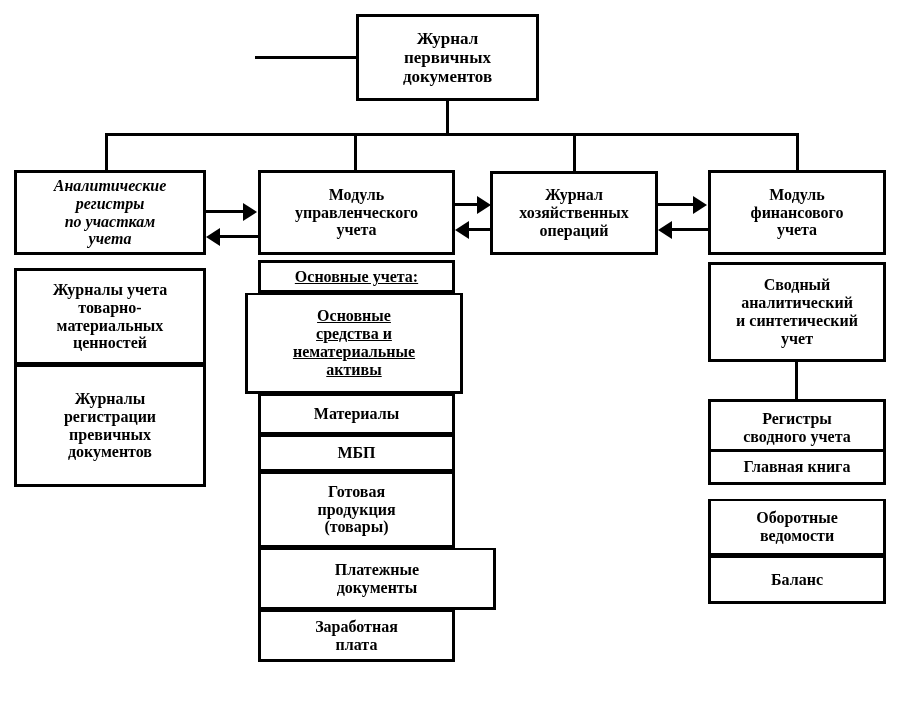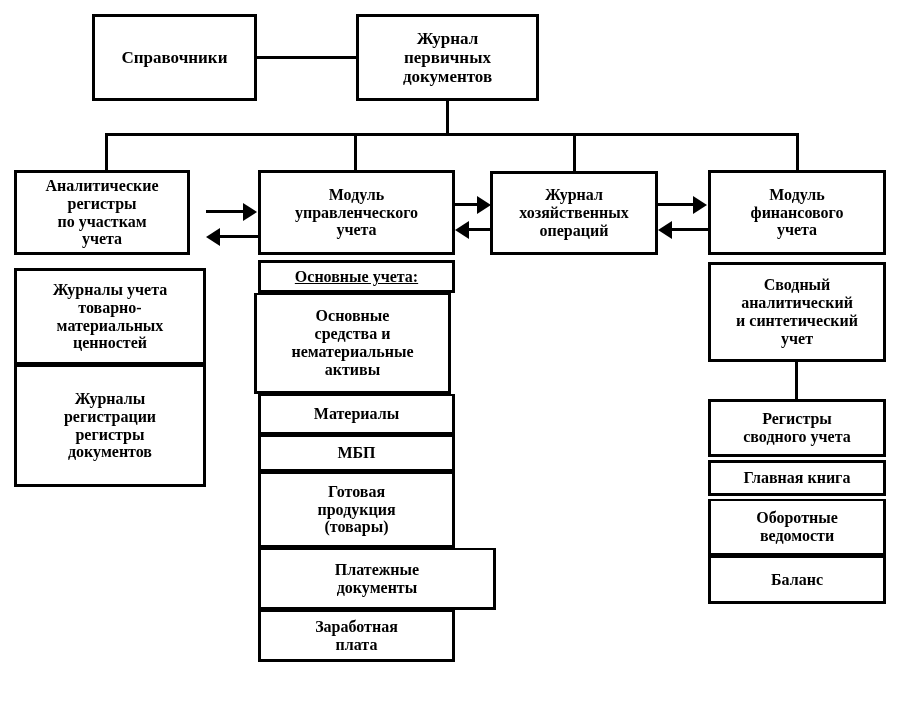--- a/index.html
+++ b/index.html
@@ -68,73 +68,70 @@
   .arrow-right { border-left: 14px solid #000000; }
   .arrow-left  { border-right: 14px solid #000000; }
 
   .f16 { font-size: 16px; }
 </style>
 </head>
 <body>
 
 <div id="canvas">
 
-  <div class="box" style="left:92px; top:14px; width:165px; height:87px;">
-    <span>Справочники</span>
-  </div>
 
   <div class="box" style="left:356px; top:14px; width:183px; height:87px;">
     <span>Журнал
 первичных
 документов</span>
   </div>
 
   <div class="line hline" style="left:255px; top:56px; width:103px;"></div>
 
   <div class="line vline" style="left:446px; top:100px; height:35px;"></div>
 
   <div class="line hline" style="left:105px; top:133px; width:694px;"></div>
 
   <div class="line vline" style="left:105px; top:133px; height:38px;"></div>
   <div class="line vline" style="left:354px; top:133px; height:38px;"></div>
   <div class="line vline" style="left:573px; top:133px; height:38px;"></div>
   <div class="line vline" style="left:796px; top:133px; height:38px;"></div>
 
-  <div class="cell" style="left:14px; top:170px; width:176px; height:85px;">
+  <div class="cell" style="left:14px; top:170px; width:192px; height:85px;font-style:italic;">
     <span class="f16">Аналитические
 регистры
 по участкам
 учета</span>
   </div>
 
   <div class="cell" style="left:14px; top:268px; width:192px; height:97px;">
     <span class="f16">Журналы учета
 товарно-
 материальных
 ценностей</span>
   </div>
 
   <div class="cell top-join" style="left:14px; top:365px; width:192px; height:122px;">
     <span class="f16">Журналы
 регистрации
-регистры
+превичных
 документов</span>
   </div>
 
   <div class="cell" style="left:258px; top:170px; width:197px; height:85px;">
     <span class="f16">Модуль
 управленческого
 учета</span>
   </div>
 
   <div class="cell underlined" style="left:258px; top:260px; width:197px; height:33px;">
     <span class="f16">Основные  учета:</span>
   </div>
 
-  <div class="cell top-join" style="left:254px; top:293px; width:197px; height:101px;">
+  <div class="cell top-join" style="left:245px; top:293px; width:218px; height:101px;text-decoration:underline;">
     <span class="f16">Основные
 средства и
 нематериальные
 активы</span>
   </div>
 
   <div class="cell top-join" style="left:258px; top:394px; width:197px; height:41px;">
     <span class="f16">Материалы</span>
   </div>
 
@@ -177,21 +174,21 @@
 учет</span>
   </div>
 
   <div class="line vline" style="left:795px; top:361px; height:40px;"></div>
 
   <div class="cell" style="left:708px; top:399px; width:178px; height:58px;">
     <span class="f16">Регистры
 сводного  учета</span>
   </div>
 
-  <div class="cell" style="left:708px; top:449px; width:178px; height:36px;margin-top:11px;">
+  <div class="cell" style="left:708px; top:449px; width:178px; height:36px;">
     <span class="f16">Главная книга</span>
   </div>
 
   <div class="cell top-join" style="left:708px; top:499px; width:178px; height:57px;">
     <span class="f16">Оборотные
 ведомости</span>
   </div>
 
   <div class="cell top-join" style="left:708px; top:556px; width:178px; height:48px;">
     <span class="f16">Баланс</span>

